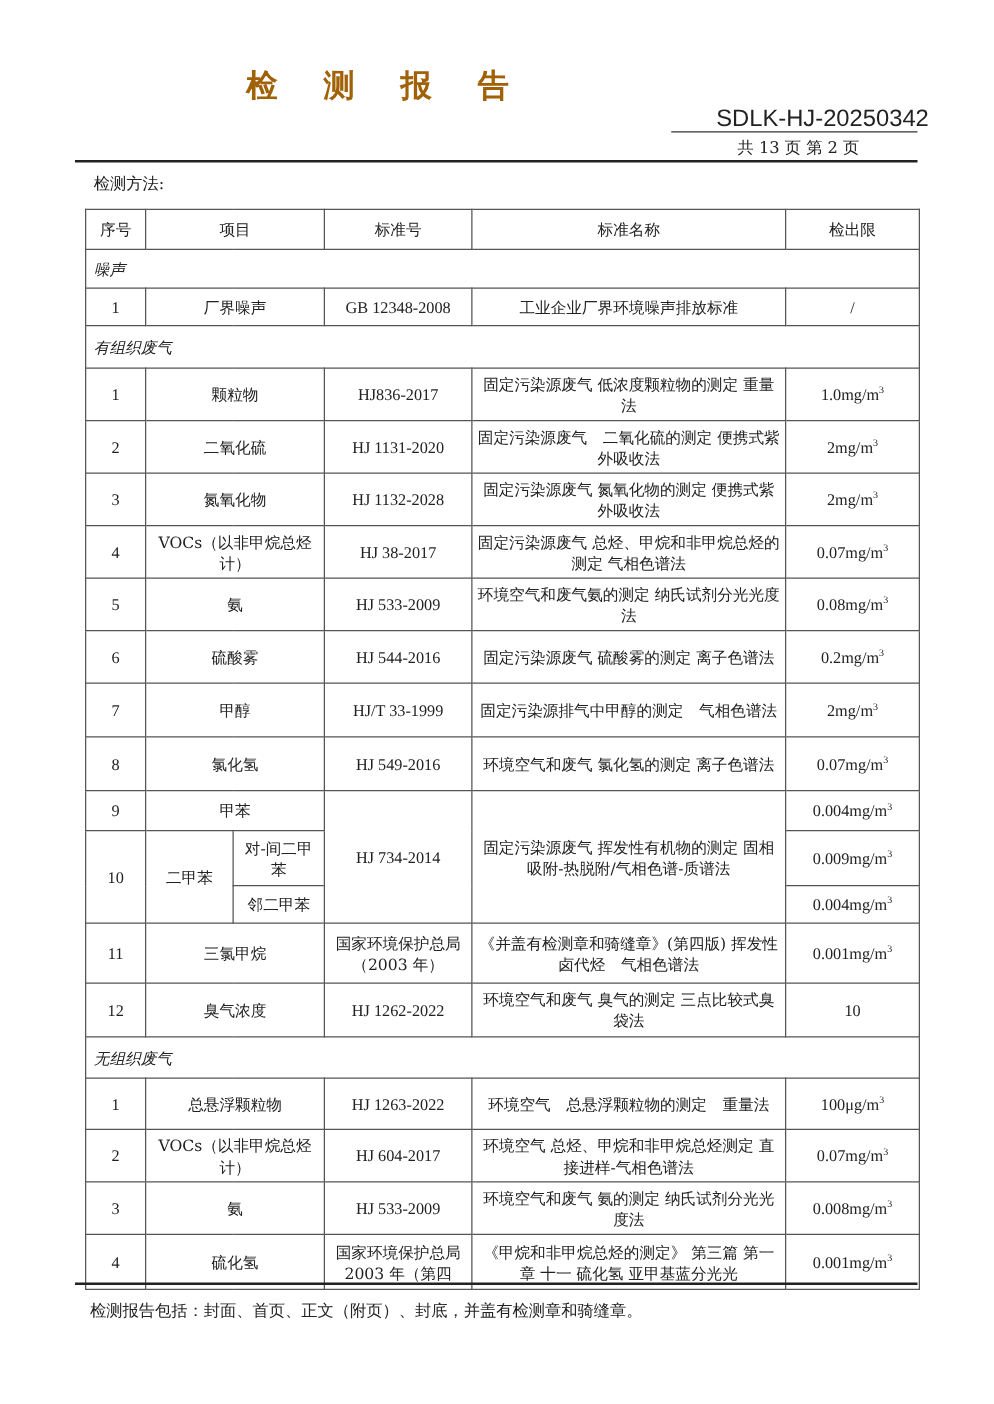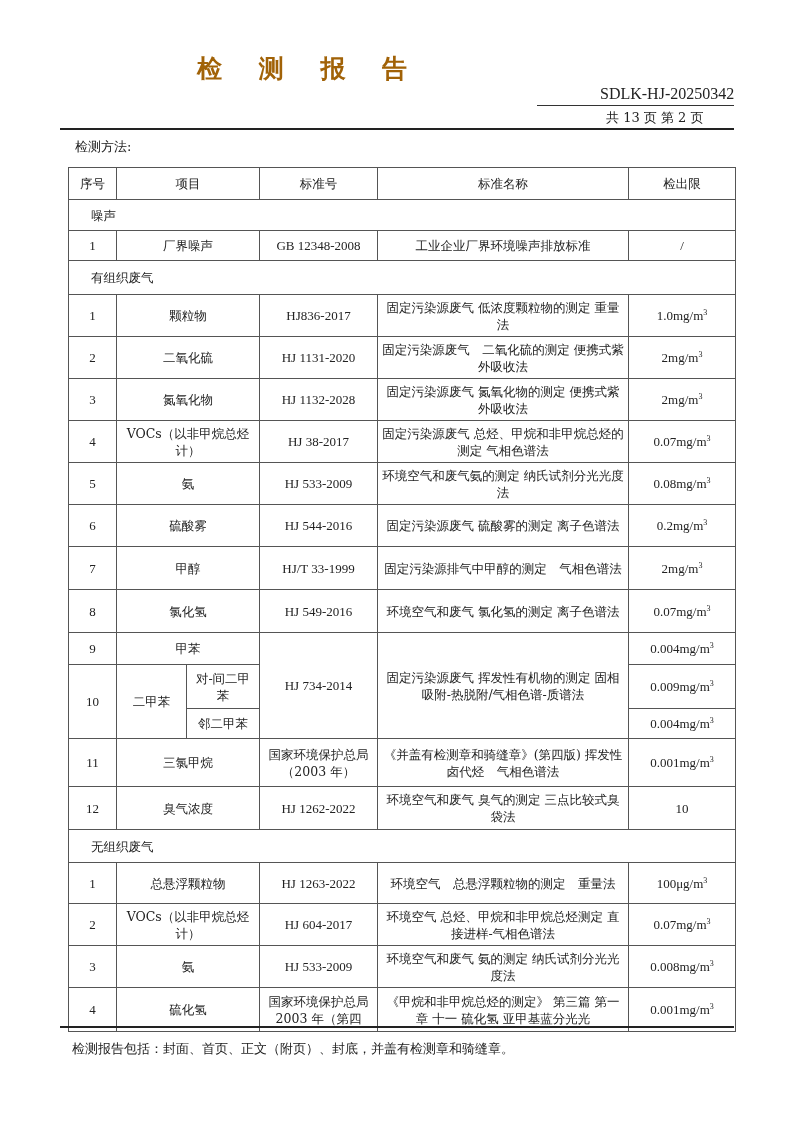--- a/index.html
+++ b/index.html
@@ -1,26 +1,26 @@
 <!DOCTYPE html>
 <html><head>
 <meta charset="utf-8">
 <style>
   html, body { margin:0; padding:0; background:#fff; }
   body { width:795px; height:1123px; position:relative; overflow:hidden;
          font-family:"DejaVu Serif","Liberation Serif",serif; color:#222; }
   .title { position:absolute; left:197px; top:52px; font-size:25px; letter-spacing:14px; font-weight:bold; color:#a16207; }
-  .report-no { position:absolute; left:600px; top:85px; font-size:16px; font-family:Liberation Serif, serif; }
+  .report-no { position:absolute; left:573px; top:85px; font-size:19px; font-family:Liberation Sans, sans-serif; }
   .rule1 { position:absolute; left:537px; top:105px; width:197px; height:1px; background:#333; }
-  .page-info { position:absolute; left:590px; top:109px; font-size:13px;margin-left:16px; }
+  .page-info { position:absolute; left:590px; top:109px; font-size:13px; }
   .rule2 { position:absolute; left:60px; top:128px; width:674px; height:2px; background:#222; }
   .section-label { position:absolute; left:75px; top:138px; font-size:13px; }
   table { position:absolute; left:68px; top:167px; border-collapse:collapse; table-layout:fixed; width:667px; font-size:12.5px; }
   td { border:1px solid #555; text-align:center; vertical-align:middle; padding:0 3px; line-height:17px; }
-  td.group { text-align:left; padding-left:22px; }
+  td.group { text-align:left; padding-left:6px;font-style:italic; }
   td.en { font-family:"Liberation Serif",serif; font-size:13px; }
   .sup { font-size:8px; vertical-align:super; line-height:0; }
   .bottom-rule { position:absolute; left:60px; top:1026px; width:674px; height:2px; background:#222; }
   .footer { position:absolute; left:72px; top:1040px; font-size:13px;text-align:right; }
 </style>
 </head>
 <body>
 
 <div class="title">检 测 报 告</div>
 <div class="report-no">SDLK-HJ-20250342</div>

